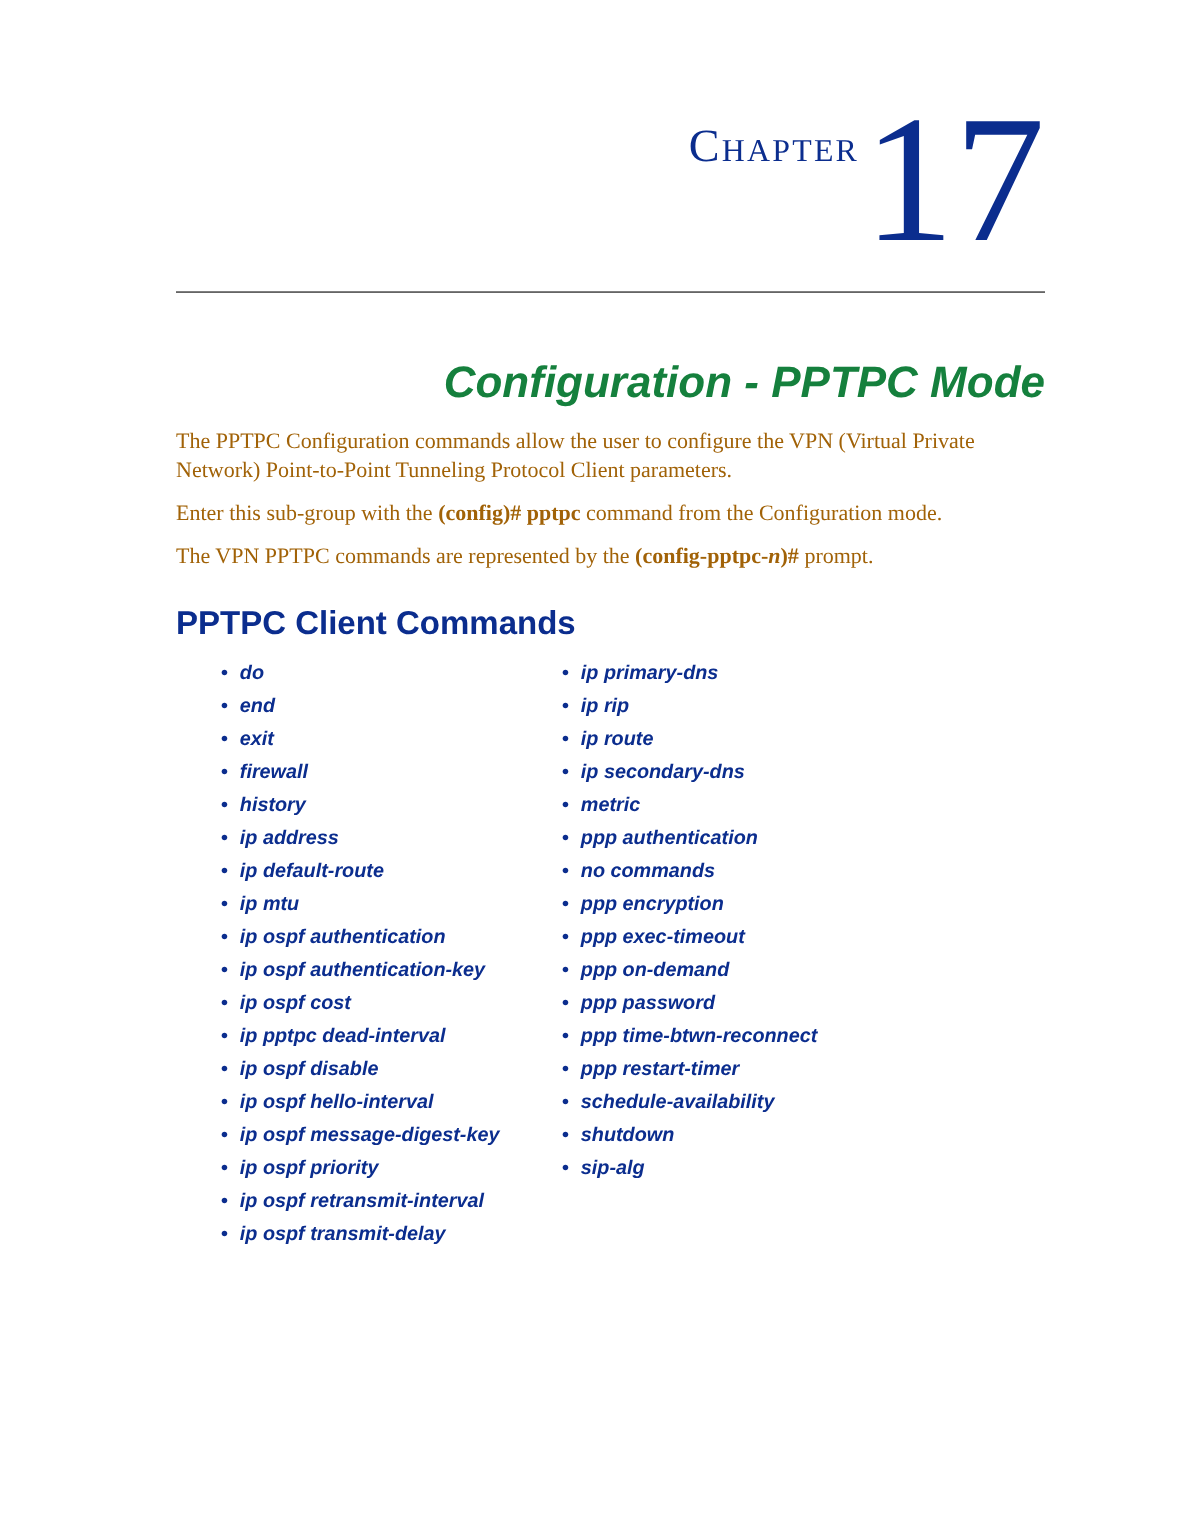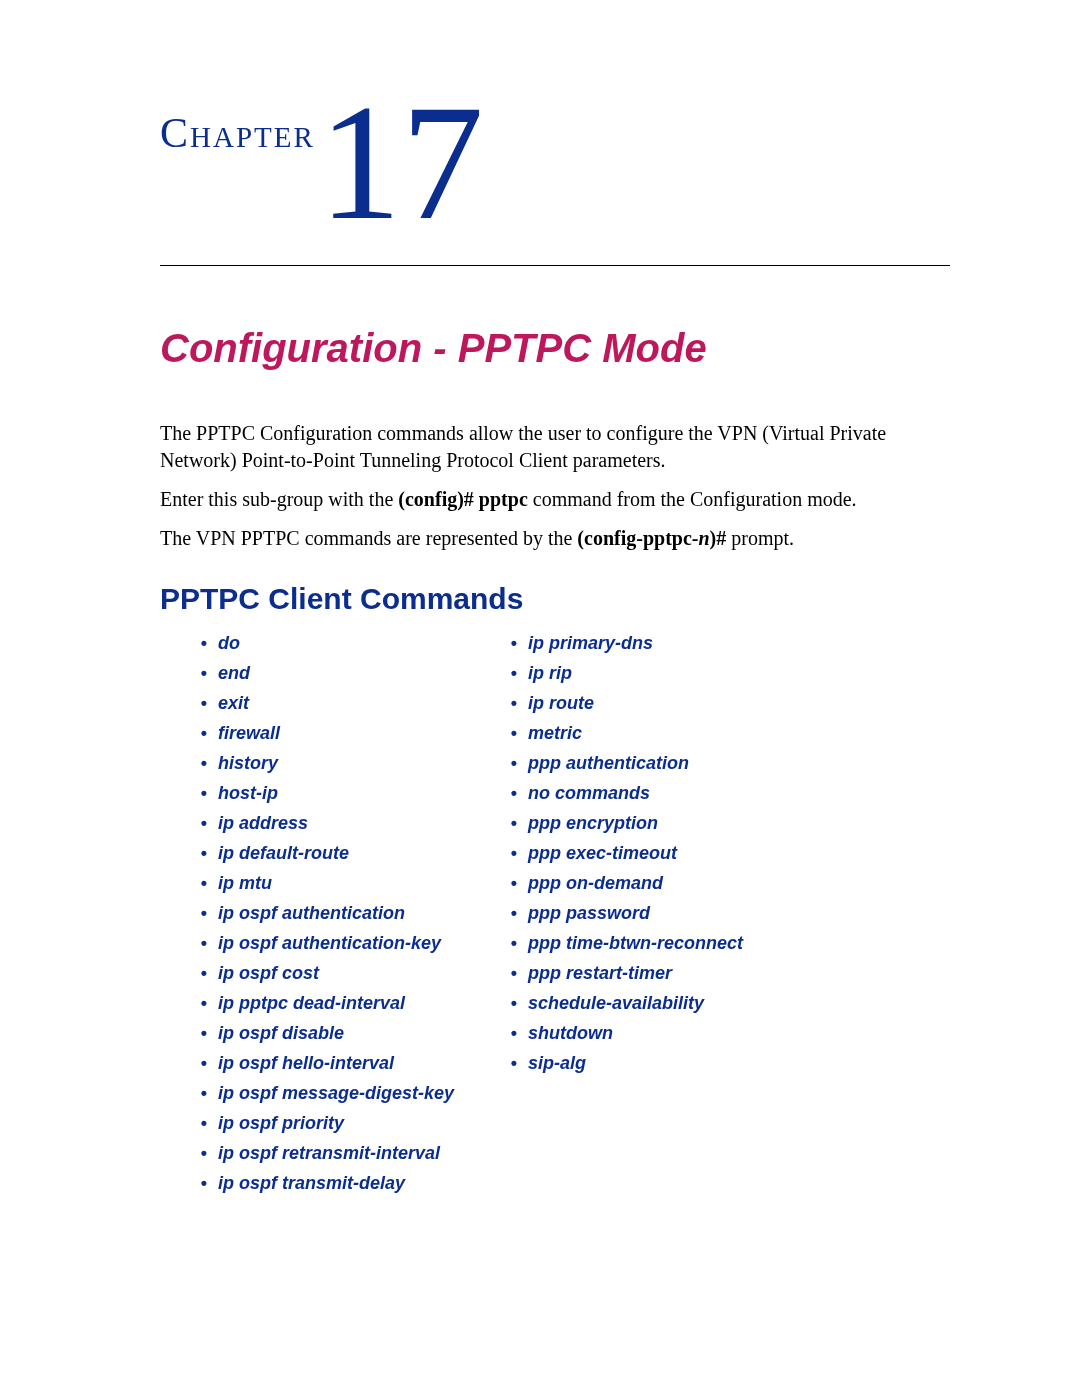--- a/index.html
+++ b/index.html
@@ -7,20 +7,21 @@
     padding: 0;
     background: #ffffff;
     font-family: "Times New Roman", Times, serif;
     width: 1080px;
   }
   .page {
     padding: 70px 130px 60px 160px;
     box-sizing: border-box;
   }
   .chapter-head {
+    text-align: right;
     margin-top: 10px;
     margin-bottom: 10px;
   }
   .chapter-label {
     font-variant: small-caps;
     font-size: 42px;
     color: #0b2d8e;
     letter-spacing: 2px;
     display: inline-block;
     vertical-align: middle;
@@ -40,29 +41,29 @@
   }
   .rule {
     border: none;
     border-top: 1.5px solid #000;
     margin: 20px 0 60px 0;
   }
   .title {
     font-family: Arial, Helvetica, sans-serif;
     font-weight: bold;
     font-style: italic;
-    color: #be185d;
+    color: #15803d;
     font-size: 40px;
-    text-align: left;
-    margin-bottom: 49px;
+    text-align: right;
+    margin-bottom: 17px;
   }
   .body-text {
     font-family: "Times New Roman", Times, serif;
     font-size: 20px;
-    color: #000000;
+    color: #a16207;
     line-height: 1.35;
     margin-bottom: 12px;
   }
   .bold { font-weight: bold; }
   .italic { font-style: italic; }
   .section-heading {
     font-family: Arial, Helvetica, sans-serif;
     font-weight: bold;
     color: #0b2d8e;
     font-size: 30px;
@@ -122,39 +123,39 @@
 
   <div class="section-heading">PPTPC Client Commands</div>
 
   <div class="cmd-columns">
     <div class="cmd-col left" id="col-left">
         <div class="cmd-item"><span class="bullet">•</span><span> do</span></div>
         <div class="cmd-item"><span class="bullet">•</span><span> end</span></div>
         <div class="cmd-item"><span class="bullet">•</span><span> exit</span></div>
         <div class="cmd-item"><span class="bullet">•</span><span> firewall</span></div>
         <div class="cmd-item"><span class="bullet">•</span><span> history</span></div>
-        <div class="cmd-item"><span class="bullet">•</span><span> host-ip</span></div>
         <div class="cmd-item"><span class="bullet">•</span><span> ip address</span></div>
         <div class="cmd-item"><span class="bullet">•</span><span> ip default-route</span></div>
         <div class="cmd-item"><span class="bullet">•</span><span> ip mtu</span></div>
         <div class="cmd-item"><span class="bullet">•</span><span> ip ospf authentication</span></div>
         <div class="cmd-item"><span class="bullet">•</span><span> ip ospf authentication-key</span></div>
         <div class="cmd-item"><span class="bullet">•</span><span> ip ospf cost</span></div>
         <div class="cmd-item"><span class="bullet">•</span><span> ip pptpc dead-interval</span></div>
         <div class="cmd-item"><span class="bullet">•</span><span> ip ospf disable</span></div>
         <div class="cmd-item"><span class="bullet">•</span><span> ip ospf hello-interval</span></div>
         <div class="cmd-item"><span class="bullet">•</span><span> ip ospf message-digest-key</span></div>
         <div class="cmd-item"><span class="bullet">•</span><span> ip ospf priority</span></div>
         <div class="cmd-item"><span class="bullet">•</span><span> ip ospf retransmit-interval</span></div>
         <div class="cmd-item"><span class="bullet">•</span><span> ip ospf transmit-delay</span></div>
       </div>
     <div class="cmd-col right" id="col-right">
         <div class="cmd-item"><span class="bullet">•</span><span> ip primary-dns</span></div>
         <div class="cmd-item"><span class="bullet">•</span><span> ip rip</span></div>
         <div class="cmd-item"><span class="bullet">•</span><span> ip route</span></div>
+        <div class="cmd-item"><span class="bullet">•</span><span> ip secondary-dns</span></div>
         <div class="cmd-item"><span class="bullet">•</span><span> metric</span></div>
         <div class="cmd-item"><span class="bullet">•</span><span> ppp authentication</span></div>
         <div class="cmd-item"><span class="bullet">•</span><span> no commands</span></div>
         <div class="cmd-item"><span class="bullet">•</span><span> ppp encryption</span></div>
         <div class="cmd-item"><span class="bullet">•</span><span> ppp exec-timeout</span></div>
         <div class="cmd-item"><span class="bullet">•</span><span> ppp on-demand</span></div>
         <div class="cmd-item"><span class="bullet">•</span><span> ppp password</span></div>
         <div class="cmd-item"><span class="bullet">•</span><span> ppp time-btwn-reconnect</span></div>
         <div class="cmd-item"><span class="bullet">•</span><span> ppp restart-timer</span></div>
         <div class="cmd-item"><span class="bullet">•</span><span> schedule-availability</span></div>

